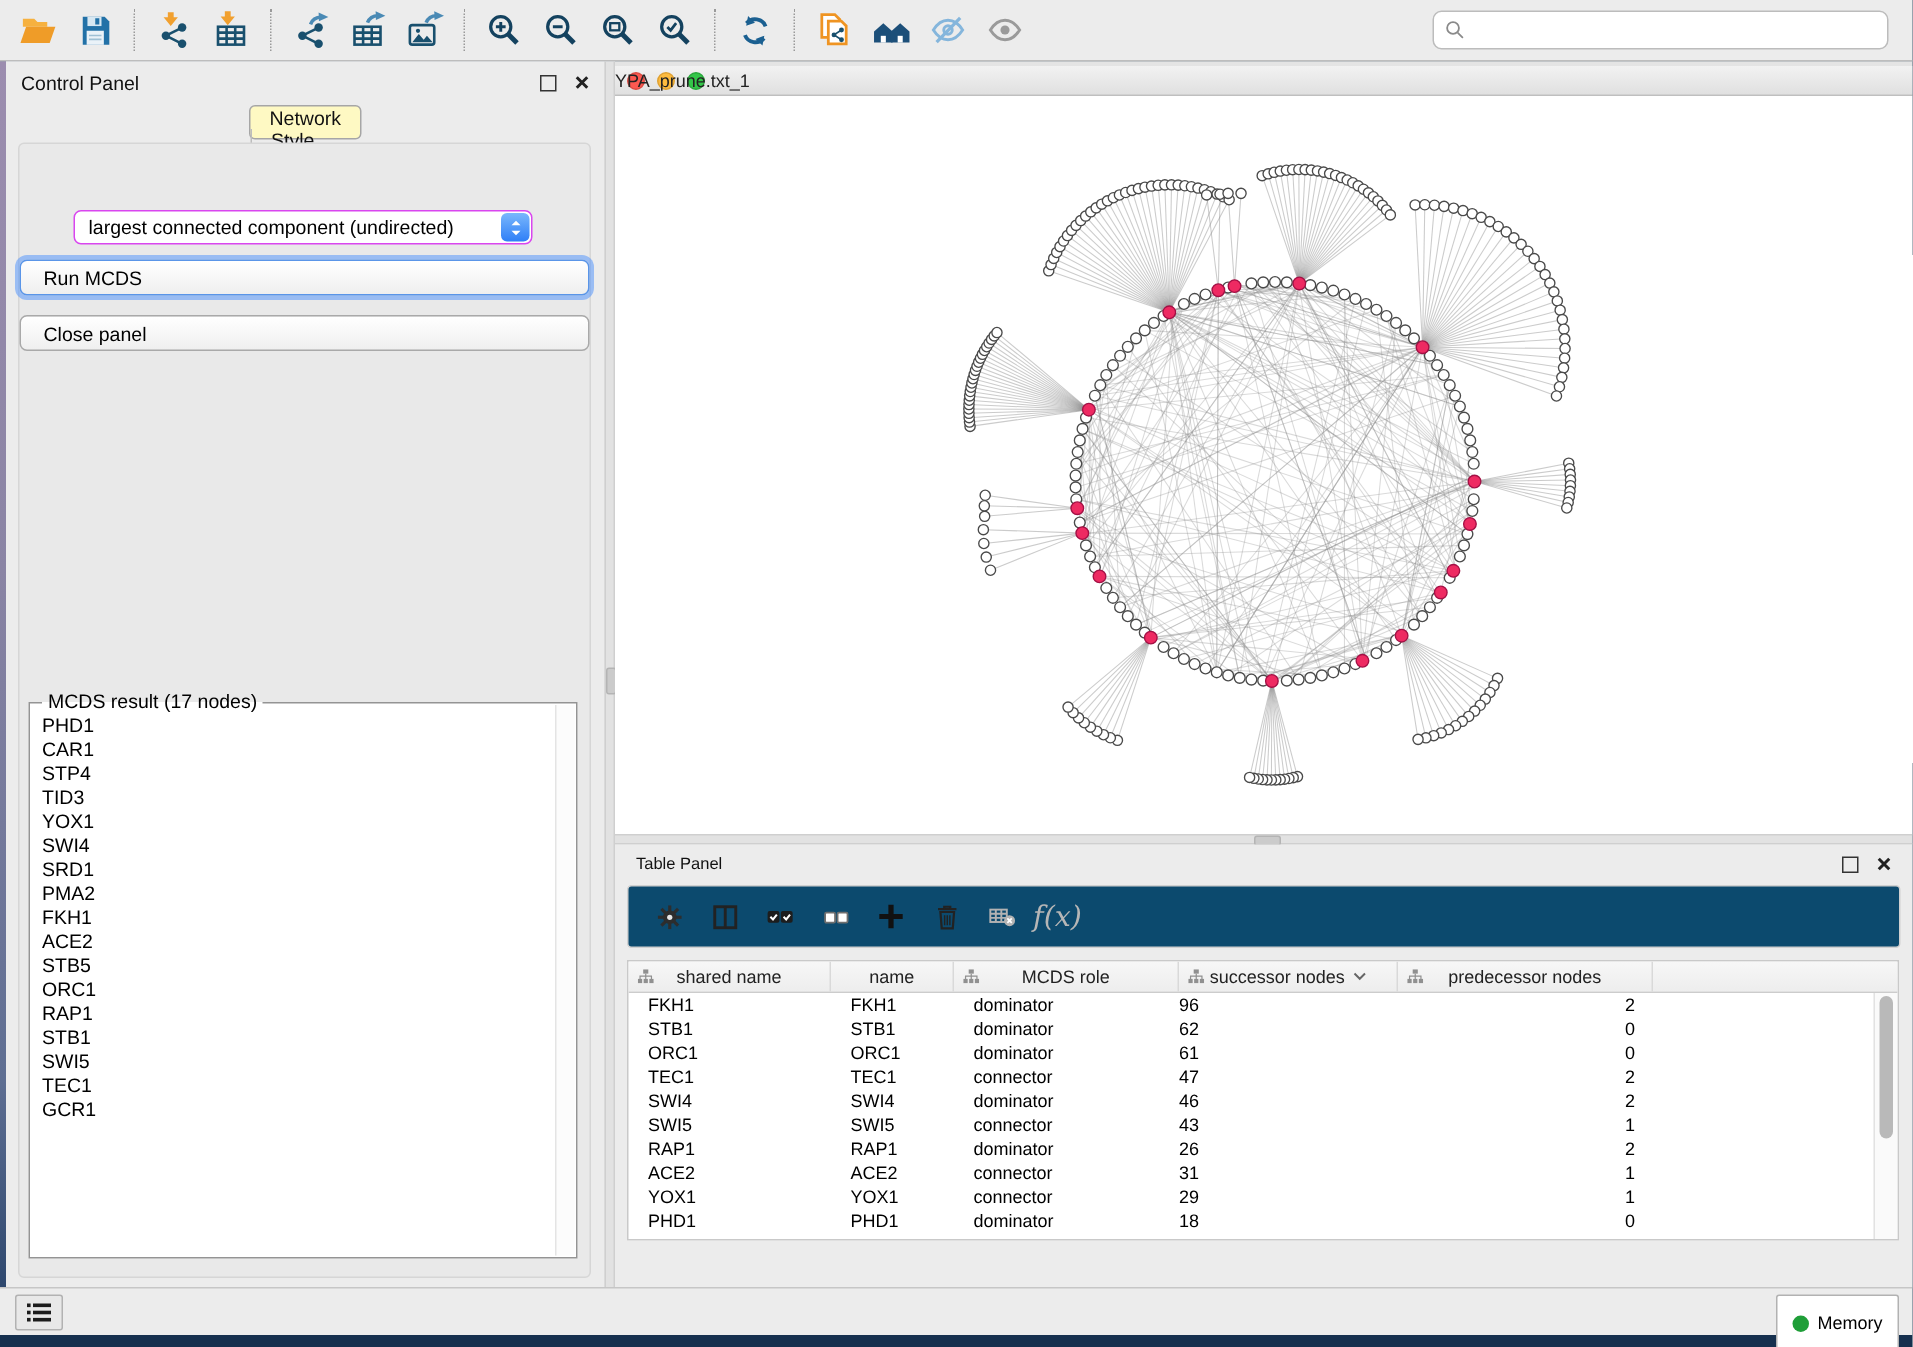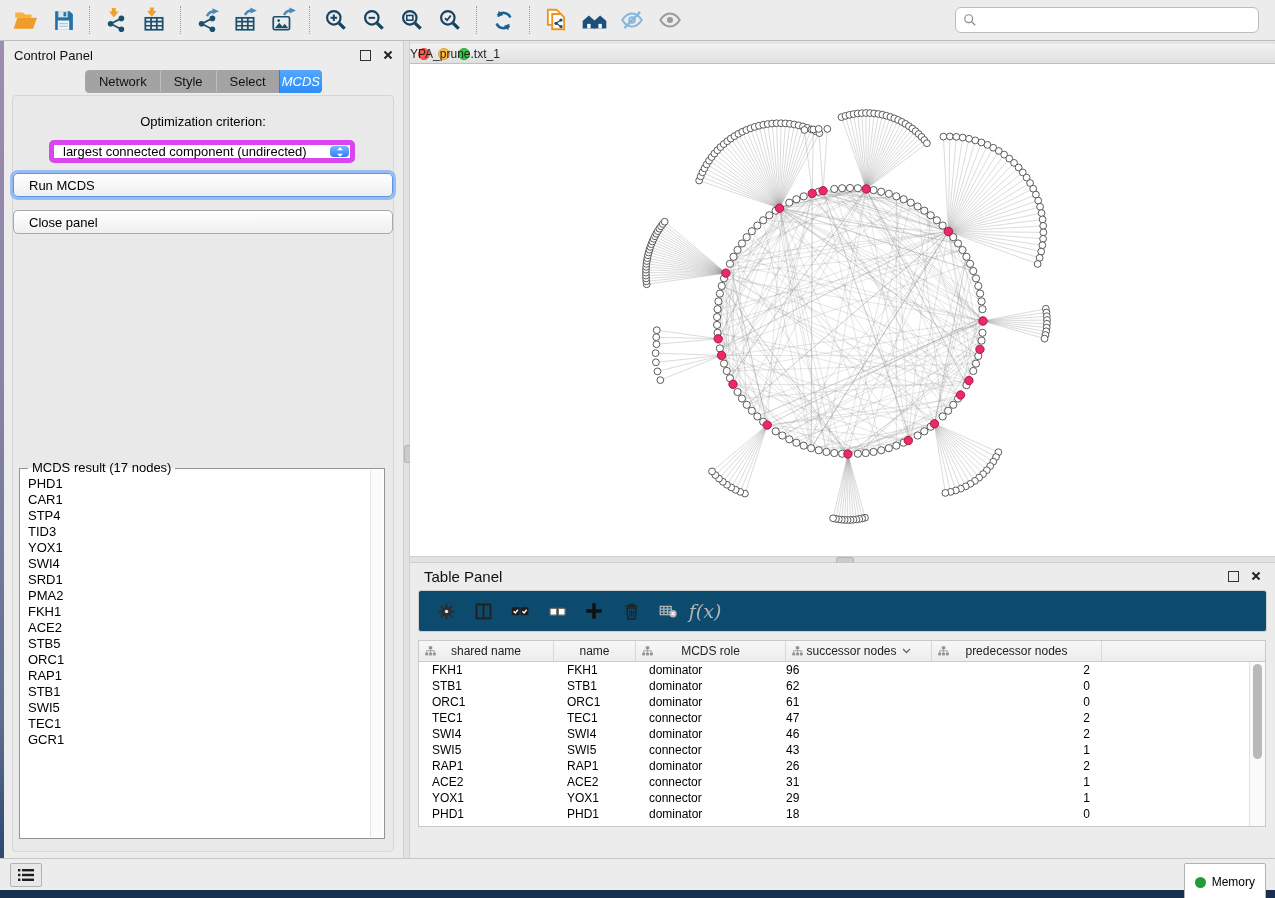--- a/index.html
+++ b/index.html
@@ -17,29 +17,29 @@
   
   .main-bg{position:absolute;left:4px;top:41px;width:1271px;height:817px;background:#e4e4e4;}
   .left-strip{position:absolute;left:0;top:41px;width:4px;height:849px;
               background:linear-gradient(180deg,#9c8daf 0%,#8a84a4 40%,#5e6e92 80%,#233f66 100%);}
   
   .control-panel{position:absolute;left:4px;top:41px;width:399px;height:817px;background:#ececec;box-sizing:border-box;}
   .cp-header{height:28px;display:flex;align-items:center;padding:0 10px;font-size:13px;color:#111;}
   .winbtns{margin-left:auto;display:flex;align-items:center;gap:12px;}
   .float-ic{width:9px;height:9px;border:1.5px solid #333;}
   .cp-tabs{display:flex;justify-content:center;margin-top:1px;}
-  .seg{display:flex;height:21px;background:#a3a3a3;border:1px solid #a6a6a6;border-radius:4px;font-size:13px;color:#111;}
+  .seg{display:flex;height:21px;background:#fef9c3;border:1px solid #a6a6a6;border-radius:4px;font-size:13px;color:#111;flex-direction:column;}
   .seg>div{padding:0 13px;display:flex;align-items:center;border-left:1px solid #bdbdbd;}
   .seg>div:first-child{border-left:none;}
   .seg>div.active{background:linear-gradient(#54a7fd,#2e8df8);color:#fff;border-radius:0 4px 4px 0;
                   margin:-1px -1px -1px 0;border-left:1px solid #2b7fe0;padding:0 2px;font-style:italic;}
   .cp-body{position:absolute;left:8px;right:9px;top:54px;bottom:6px;background:#e9e9e9;
            border:1px solid #d6d6d6;border-radius:4px;}
   .opt-label{text-align:center;margin-top:18px;font-size:13px;color:#000;}
-  .dropdown{position:absolute;left:36px;right:38px;top:44px;height:23px;background:#fff;border:5px solid #d946ef;
+  .dropdown{position:absolute;left:36px;right:38px;top:44px;height:23px;background:#fff;border:1px solid #d946ef;
             border-radius:5px;font-size:13px;display:flex;align-items:center;padding-left:9px;box-sizing:border-box;color:#000;}
   .dd-stepper{position:absolute;right:1px;top:1px;bottom:1px;width:19px;border-radius:4px;
               background:linear-gradient(#7ab7fc,#2f7ff7);display:flex;align-items:center;justify-content:center;}
   .btn-row{position:absolute;top:77px;left:0;right:0;display:flex;justify-content:center;gap:13px;flex-direction:column;}
   .btn{height:22px;padding:0 15px;background:linear-gradient(#ffffff,#efefef);border:1px solid #a9a9a9;
        border-radius:5px;font-size:13px;display:flex;align-items:center;color:#000;}
   .btn.focusring{box-shadow:0 0 0 3px rgba(88,151,251,.55);border-color:#5a95e8;}
   .result-group{position:absolute;left:6px;right:8px;top:372px;bottom:12px;border:1px solid #949494;background:#fff;}
   .result-legend{position:absolute;top:-9px;left:8px;padding:0 4px;font-size:13px;color:#000;
                  background:linear-gradient(#e9e9e9 52%,#ffffff 52%);}
@@ -54,21 +54,21 @@
   .hsplit .grip{position:absolute;left:426px;top:0px;width:16px;height:5px;background:#cbcbcb;border:1px solid #b4b4b4;border-radius:2px;}
   
   .net-window{position:absolute;left:410px;top:44px;width:865px;height:512px;}
   .net-title{height:20px;background:linear-gradient(#f2f2f2,#e0e0e0);border-bottom:1px solid #bfbfbf;
              position:relative;display:flex;align-items:center;padding:0 8px;box-sizing:border-box;}
   .tl{width:12px;height:12px;border-radius:50%;box-sizing:border-box;margin-right:8px;}
   .net-title .title{position:absolute;left:0;right:0;text-align:left;font-size:12px;color:#222;}
   .net-canvas{position:absolute;left:0;right:0;top:20px;bottom:0;background:#fff;}
   
   .table-panel{position:absolute;left:410px;top:563px;width:865px;height:295px;background:#ececec;}
-  .tp-header{height:26px;display:flex;align-items:center;padding:0 14px;font-size:15px;color:#111;}
+  .tp-header{height:26px;display:flex;align-items:center;padding:0 14px;font-size:11px;color:#111;}
   .tp-toolbar{margin:1px 8px 0 8px;height:40px;background:#0c4a6e;border:1px solid #d0d0d0;border-radius:3px;
               display:flex;align-items:center;padding:0 12px;gap:7px;}
   .tp-tbtn{width:30px;height:30px;display:flex;align-items:center;justify-content:center;}
   .fx{font-family:"DejaVu Serif",serif;font-style:italic;font-size:19px;color:#b6b6b6;}
   .tp-table{position:absolute;left:8px;right:9px;top:77px;bottom:31px;background:#fff;border:1px solid #c9c9c9;overflow:hidden;}
   .thead{display:flex;height:20px;background:linear-gradient(#f7f7f7,#ededed);border-bottom:1px solid #cccccc;
          font-size:12px;color:#222;}
   .th{position:relative;display:flex;align-items:center;justify-content:center;gap:5px;height:100%;
       border-right:1px solid #d9d9d9;box-sizing:border-box;}
   .th .treeic{position:absolute;left:6px;top:5px;}
@@ -276,21 +276,20 @@
         </div>
       <div>
           <span>Select</span>
         </div>
       <div class="active">
           <span>MCDS</span>
         </div>
     </div>
   </div>
   <div class="cp-body">
-    <div class="opt-label">Optimization criterion:</div>
     <div class="dropdown">
       <span>largest connected component (undirected)</span>
       <span class="dd-stepper">
         <svg width="12" height="14" viewBox="0 0 12 14">
             <path d="M3 5.2 6 2.2l3 3z" fill="#fff"></path>
             <path d="M3 8.8l3 3 3-3z" fill="#fff"></path>
           </svg>
       </span>
     </div>
     <div class="btn-row">

